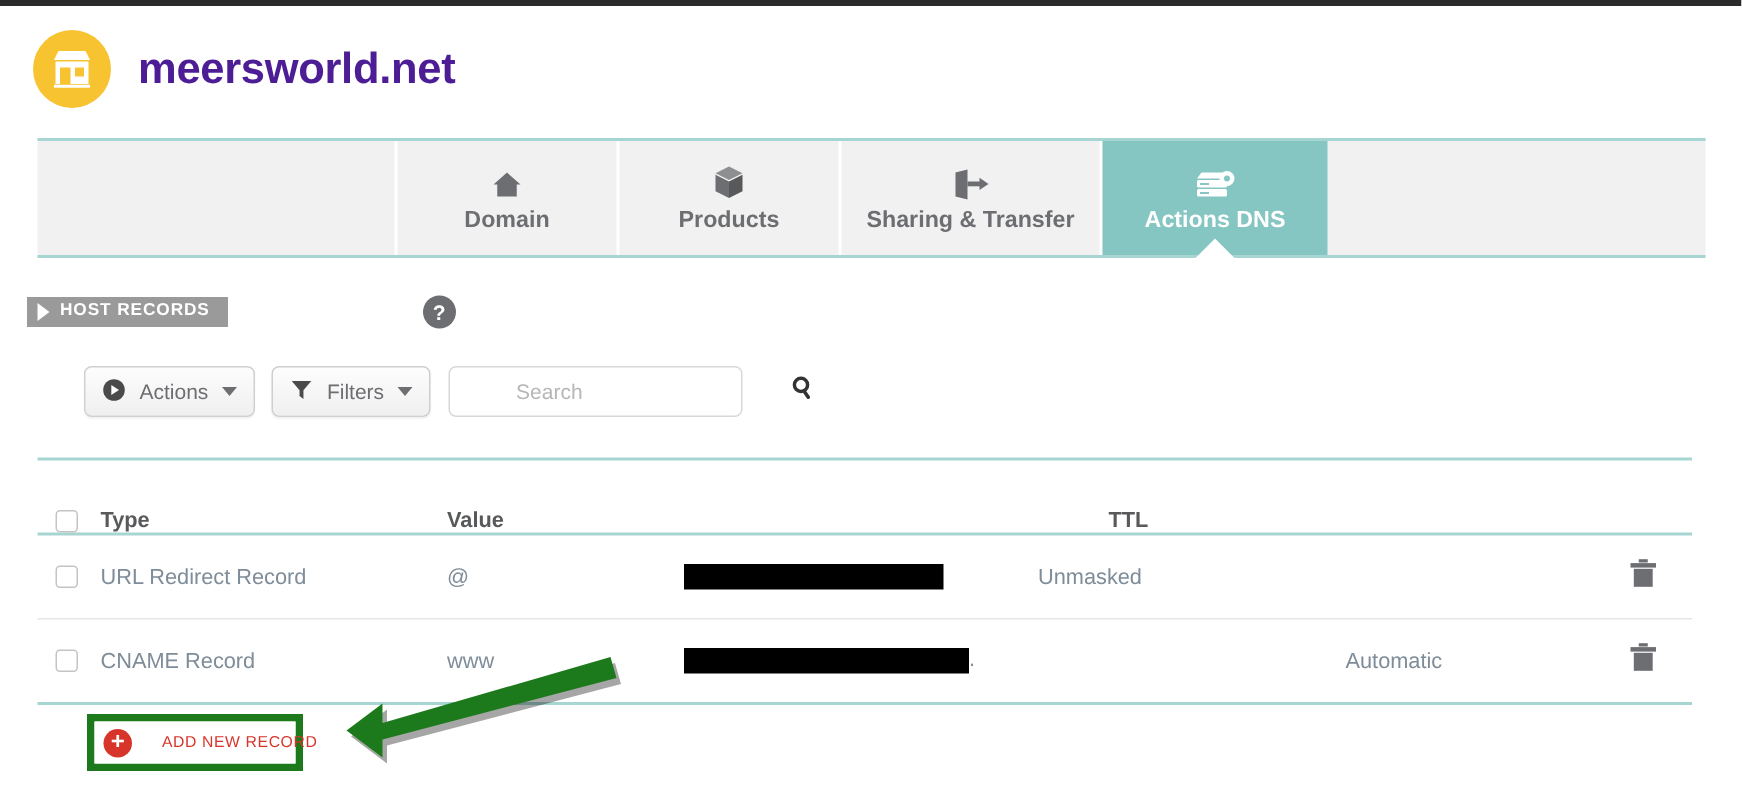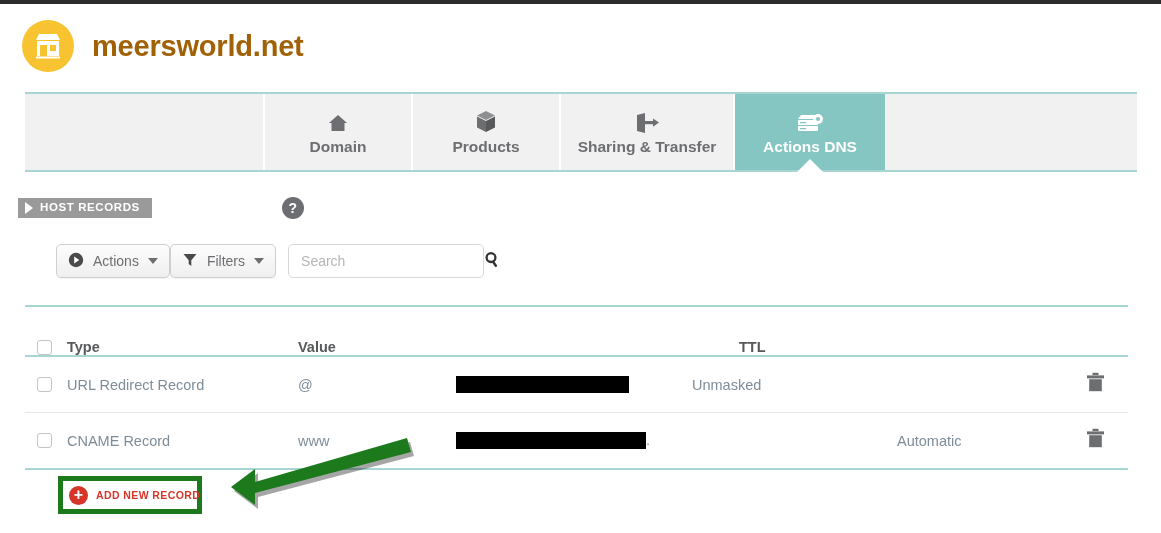--- a/index.html
+++ b/index.html
@@ -41,21 +41,21 @@
     background: #f7c331;
     display: flex;
     align-items: center;
     justify-content: center;
     flex: none;
   }
   .brand-name {
     margin-left: 18px;
     font-size: 29px;
     font-weight: bold;
-    color: #a16207;
+    color: #4c1d95;
     letter-spacing: -0.2px;
     white-space: nowrap;
   }
 
   
   .tabbar {
     position: absolute;
     top: 92px;
     left: 25px;
     width: 1112px;
@@ -167,21 +167,21 @@
     border: 1px solid #cfcfcf;
     border-radius: 5px;
     display: flex;
     align-items: center;
     padding: 0 11px;
     font-size: 14px;
     color: #6d6e71;
     cursor: pointer;
     box-shadow: 0 1px 1px rgba(0,0,0,.05);
   }
-  .btn + .btn { }
+  .btn + .btn { margin-left: 11px; }
   .btn-label { margin: 0 9px; }
   .caret-down {
     width: 0; height: 0;
     border-left: 5px solid transparent;
     border-right: 5px solid transparent;
     border-top: 6px solid #6d6e71;
   }
   .search-box {
     margin-left: 12px;
     width: 196px;
@@ -195,20 +195,21 @@
     padding: 0 10px;
   }
   .search-input {
     border: none;
     outline: none;
     flex: 1;
     font-family: "Liberation Sans", sans-serif;
     font-size: 14px;
     color: #1d4ed8;
     background: transparent;
+    margin-left: 32px;
   }
   .search-input::placeholder { color: #b6b6b6; }
 
   
   .table {
     position: absolute;
     top: 305px;
     left: 25px;
     width: 1103px;
   }
@@ -291,24 +292,24 @@
     border-radius: 50%;
     background: #d7342a;
     color: #ffffff;
     font-size: 16px;
     font-weight: bold;
     line-height: 17px;
     text-align: center;
     flex: none;
   }
   .add-label {
-    margin-left: 8px;
+    margin-left: 20px;
     color: #d7342a;
     font-size: 10.5px;
-    font-weight: bold;
+    font-weight: normal;
     letter-spacing: 0.4px;
     white-space: nowrap;
   }
 
   
   .annot-arrow {
     position: absolute;
     left: 195px;
     top: 425px;
     width: 230px;

